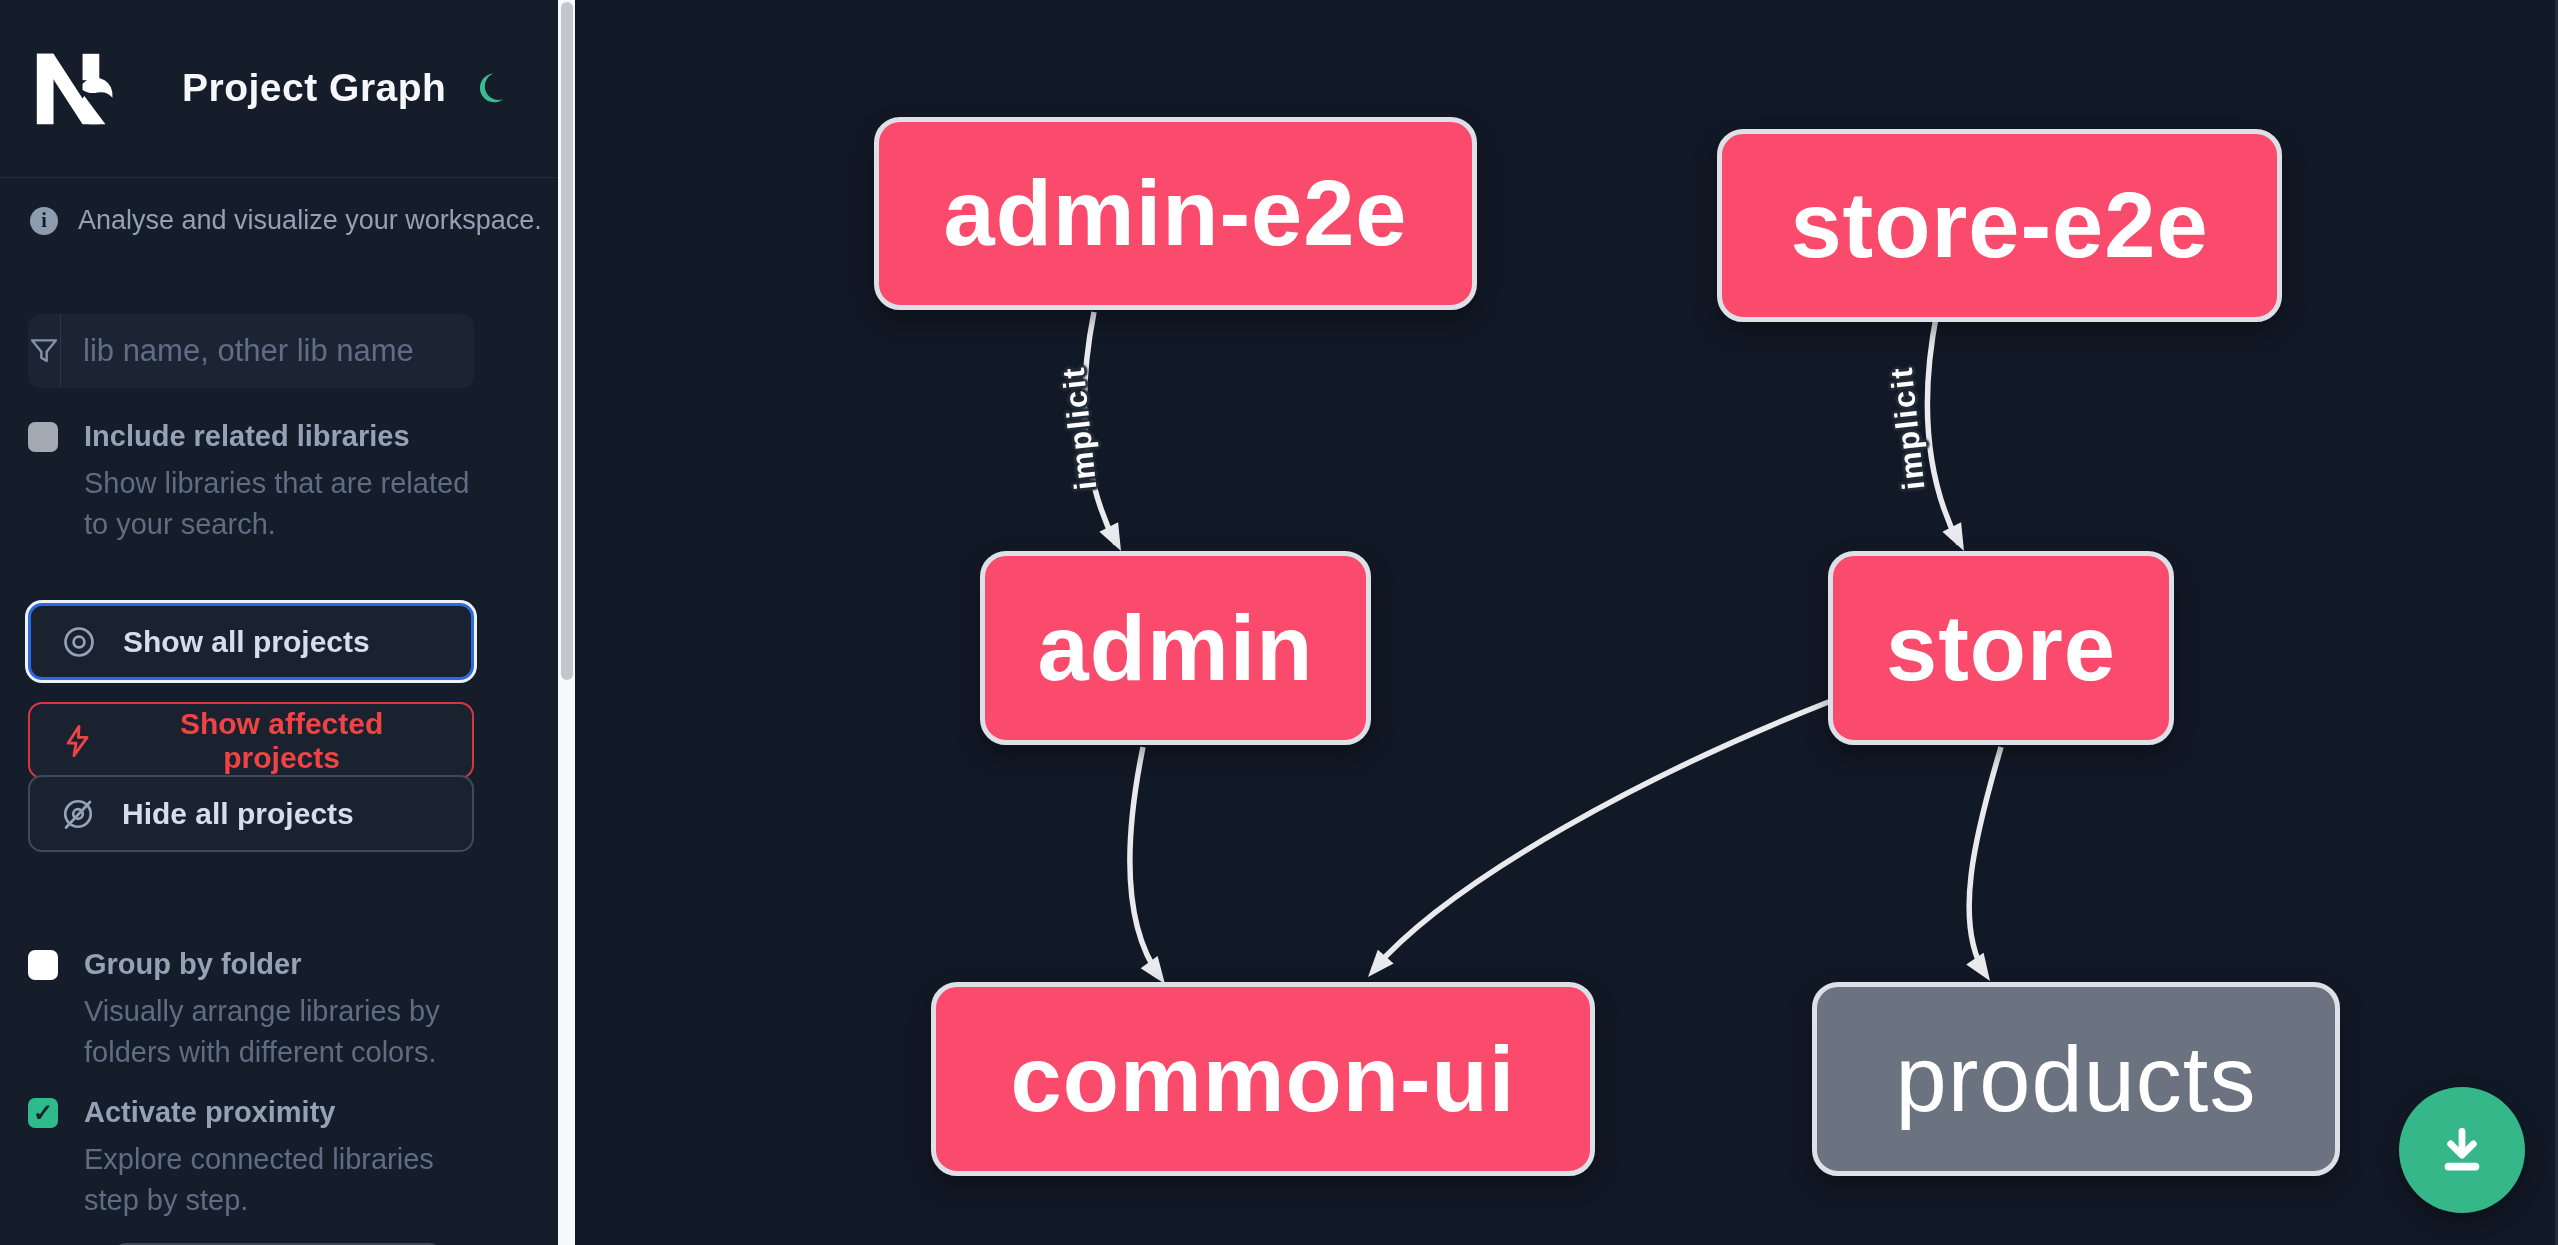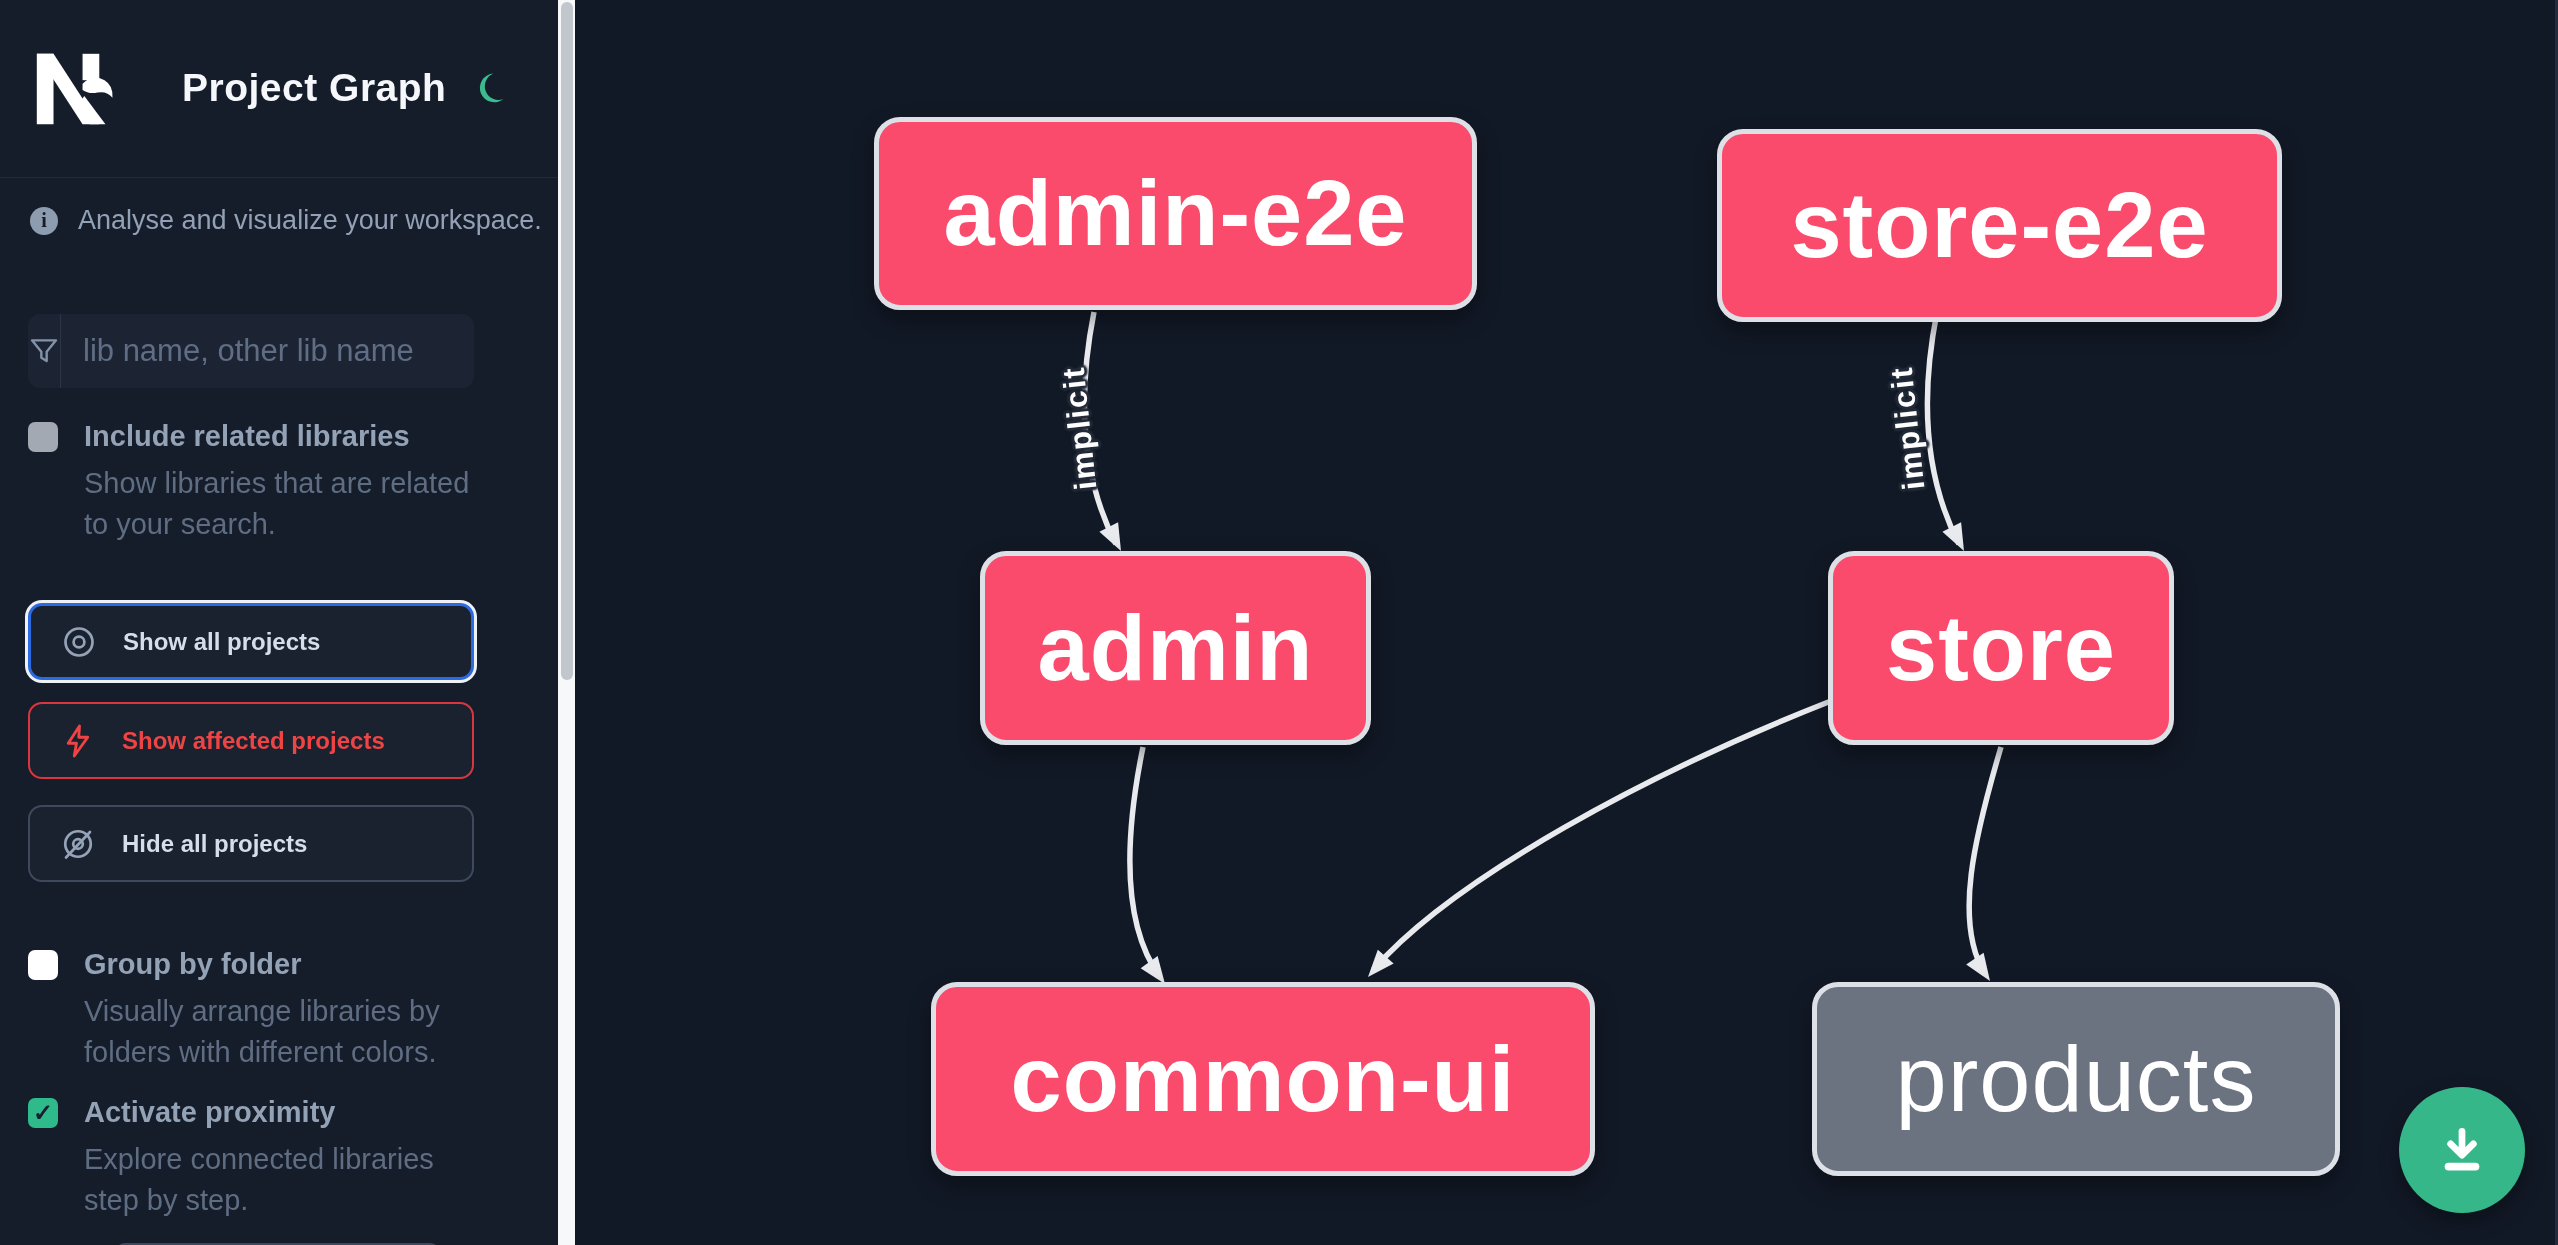--- a/index.html
+++ b/index.html
@@ -41,21 +41,21 @@
   .cbx.off-disabled { background:#a3a9b3; }
   .cbx.off { background:#ffffff; }
   .cbx.on { background:#2eba8b; color:#17202e; font-size:24px; font-weight:700; }
   .toggle-label { font-size:29px; font-weight:700; color:#94a2b6; line-height:1.15; }
   .toggle-desc { grid-column:2; font-size:29px; color:#5f6d83; line-height:1.4; margin-top:10px; }
 
   .action-btn { position:absolute; left:28px; width:446px; height:77px; border-radius:14px;
                 background:#1a2230; display:flex; align-items:center; gap:26px;
                 padding:0 30px; cursor:pointer; border:2px solid #3e4a5c;
                 font-family:"Liberation Sans", sans-serif; }
-  .action-btn .lbl { font-size:24px; font-weight:600; color:#d6dee9; }
+  .action-btn .lbl { font-size:30px; font-weight:600; color:#d6dee9; }
   .action-btn.focused { border:3px solid #2b6ae0; box-shadow:0 0 0 3px #eef1f5; }
   .action-btn.danger { border-color:#da3640; }
   .action-btn.danger .lbl { color:#ef4444; }
 
   .segmented { position:absolute; left:115px; top:1243px; width:325px; height:26px;
                background:#1a2230; border:2px solid #3e4a5c; border-bottom:none;
                border-radius:10px 10px 0 0; display:flex; }
 
   
   .sb-scroll-track { position:absolute; left:558px; top:0; width:17px; height:1245px;
@@ -150,21 +150,21 @@
       <span class="lbl">Show all projects</span>
     </button>
 
     <button class="action-btn danger" style="top:702px;">
       <svg viewBox="0 0 24 24" width="36" height="36" fill="none" stroke="#ef4444" stroke-width="1.9" stroke-linejoin="round">
         <path d="M13 2 L5.5 13.5 H11 L9.5 22 L18.5 9.5 H12.5 Z"></path>
       </svg>
       <span class="lbl">Show affected projects</span>
     </button>
 
-    <button class="action-btn" style="top:805px;">
+    <button class="action-btn" style="top:775px;">
       <svg viewBox="0 0 24 24" width="36" height="36" fill="none" stroke="#94a3b8" stroke-width="1.8" stroke-linecap="round">
         <circle cx="12" cy="12" r="8.5"></circle>
           <circle cx="12" cy="12" r="3.2"></circle>
         <line x1="4" y1="21" x2="20" y2="4"></line>
       </svg>
       <span class="lbl">Hide all projects</span>
     </button>
 
     <div class="toggle-row" style="top:948px;">
       <span class="cbx off"></span>

